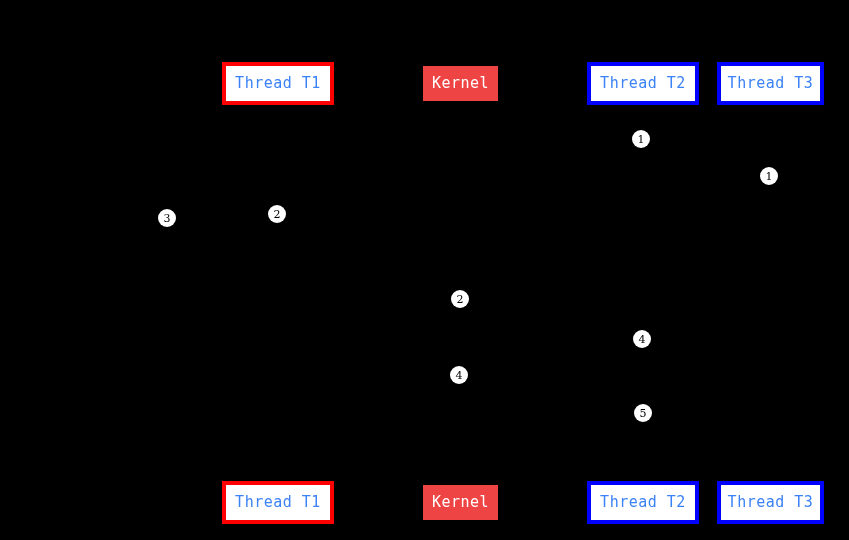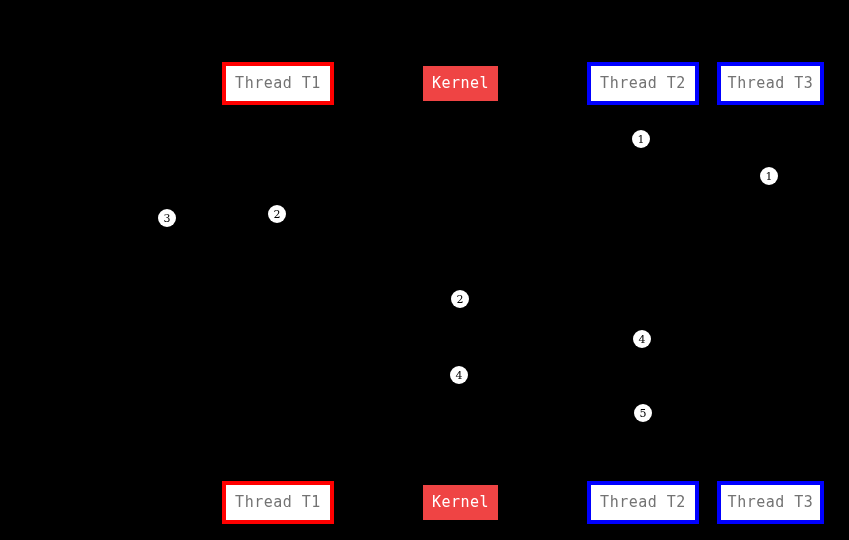--- a/index.html
+++ b/index.html
@@ -37,21 +37,21 @@
     display: flex;
     align-items: center;
     justify-content: center;
     font-size: 15px;
     letter-spacing: 0.5px;
     white-space: nowrap;
     line-height: 1;
   }
   .participant.outlined {
     background: #ffffff;
-    color: #737373;
+    color: #3b82f6;
     border-style: solid;
     border-width: 4px;
   }
   .participant.red-outline   { border-color: #ff0000; }
   .participant.blue-outline  { border-color: #0000ff; }
   .participant.filled-blue {
     background: #ef4444;
     color: #ffffff;
     border: 0;
   }

